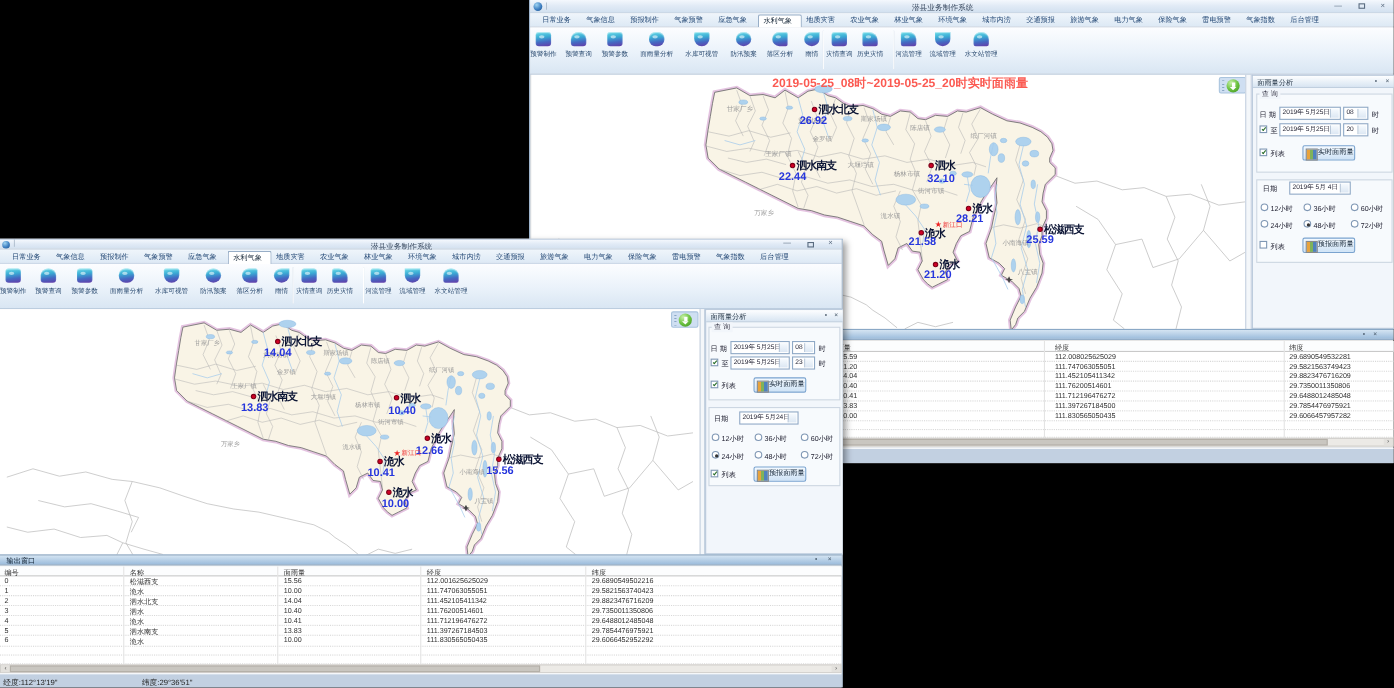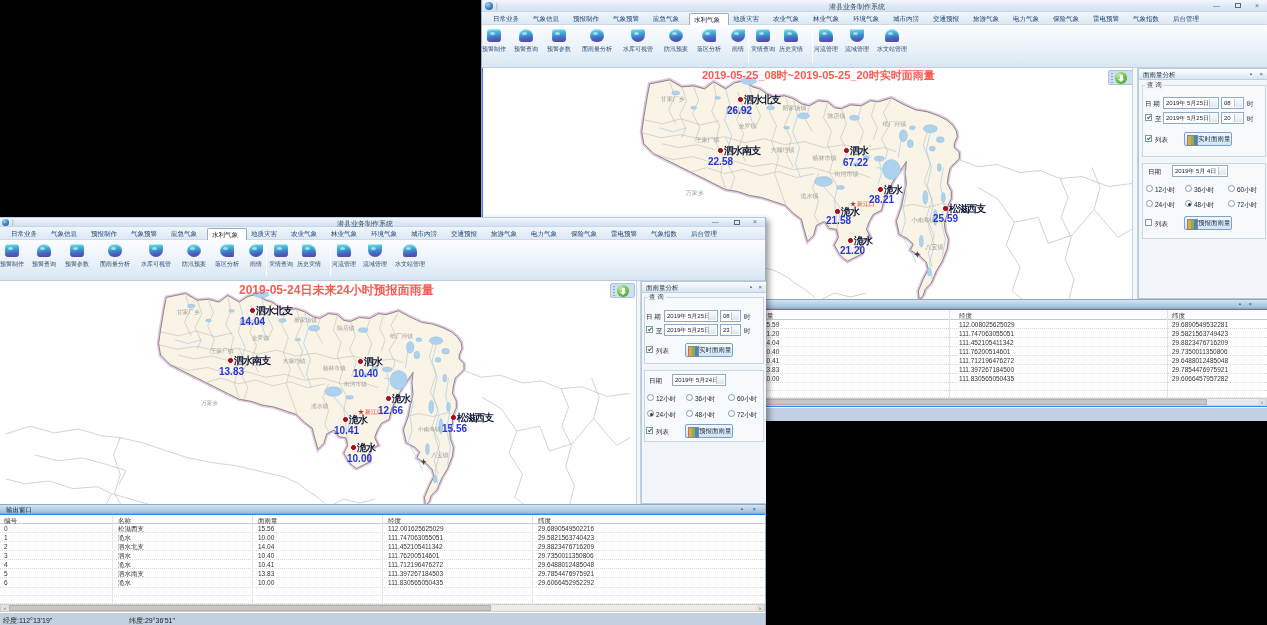--- a/index.html
+++ b/index.html
@@ -1,16 +1,16 @@
 <!DOCTYPE html>
 <html><head><meta charset="utf-8">
 <style>
 *{margin:0;padding:0;box-sizing:border-box}
 html,body{width:1267px;height:625px;background:#000;overflow:hidden;position:relative;font-family:"Liberation Sans",sans-serif}
-.win{position:absolute;background:#3b82f6}
+.win{position:absolute;background:#e5e5e5}
 .abs{position:absolute}
 
 .tb{position:absolute;left:0;right:0;background:linear-gradient(#f4f8fd,#e2ebf6 45%,#d3e1f0);border-bottom:1px solid #c8d6e6}
 .globe{position:absolute;border-radius:50%;background:radial-gradient(circle at 35% 30%,#9fd4f2,#3e7fc1 55%,#1c4f8a)}
 .qsep{position:absolute;color:#9ab;font-size:7px}
 .wtitle{position:absolute;font-size:7px;color:#3a4a60;white-space:nowrap}
 .wbtn{position:absolute;font-size:7px;color:#5a6c80;line-height:6px}
 
 .tabs{position:absolute;left:0;right:0;background:linear-gradient(#eff5fb,#dde9f5);border-bottom:1px solid #cdd9e8}
 .tab{position:absolute;top:1px;height:12px;width:40px;text-align:left;padding-left:4px;font-size:6.5px;color:#1e4371;line-height:12px;white-space:nowrap;overflow:hidden}
@@ -261,24 +261,24 @@
 <div class="mtitle" style="left:219px;top:0;font-size:11px">2019-05-25_08时~2019-05-25_20时实时面雨量</div>
 <div class="gbtn" style="left:625px;top:2px">
         <i></i>
         <b></b>
       </div>
 <div class="dot" style="left:255px;top:29px"></div>
 <div class="snm" style="left:261px;top:25px">泗水北支</div>
 <div class="sval" style="left:244px;top:37px">26.92</div>
 <div class="dot" style="left:235px;top:80px"></div>
 <div class="snm" style="left:241px;top:76px">泗水南支</div>
-<div class="sval" style="left:225px;top:88px">22.58</div>
+<div class="sval" style="left:225px;top:88px">22.44</div>
 <div class="dot" style="left:361px;top:80px"></div>
 <div class="snm" style="left:367px;top:76px">泗水</div>
-<div class="sval" style="left:360px;top:89px">67.22</div>
+<div class="sval" style="left:360px;top:89px">32.10</div>
 <div class="dot" style="left:395px;top:119px"></div>
 <div class="snm" style="left:401px;top:115px">洈水</div>
 <div class="sval" style="left:386px;top:126px">28.21</div>
 <div class="dot" style="left:352px;top:141px"></div>
 <div class="snm" style="left:358px;top:137px">洈水</div>
 <div class="sval" style="left:343px;top:147px">21.58</div>
 <div class="dot" style="left:365px;top:170px"></div>
 <div class="snm" style="left:371px;top:166px">洈水</div>
 <div class="sval" style="left:357px;top:177px">21.20</div>
 <div class="dot" style="left:460px;top:138px"></div>
@@ -568,21 +568,20 @@
 <text x="288" y="84">大堰垱镇</text>
 <text x="330" y="92">杨林市镇</text>
 <text x="352" y="108">街河市镇</text>
 <text x="318" y="131">洈水镇</text>
 <text x="203" y="128">万家乡</text>
 <text x="429" y="155">小南海镇</text>
 <text x="443" y="182">八宝镇</text>
 <text x="300" y="42">斯家场镇</text>
 </g>
 </svg>
-<div class="mtitle" style="left:239px;top:1px;font-size:12px">2019-05-24日未来24小时预报面雨量</div>
 <div class="gbtn" style="left:610px;top:2px">
         <i></i>
         <b></b>
       </div>
 <div class="dot" style="left:250px;top:27px"></div>
 <div class="snm" style="left:256px;top:23px">泗水北支</div>
 <div class="sval" style="left:240px;top:35px">14.04</div>
 <div class="dot" style="left:228px;top:77px"></div>
 <div class="snm" style="left:234px;top:73px">泗水南支</div>
 <div class="sval" style="left:219px;top:85px">13.83</div>

